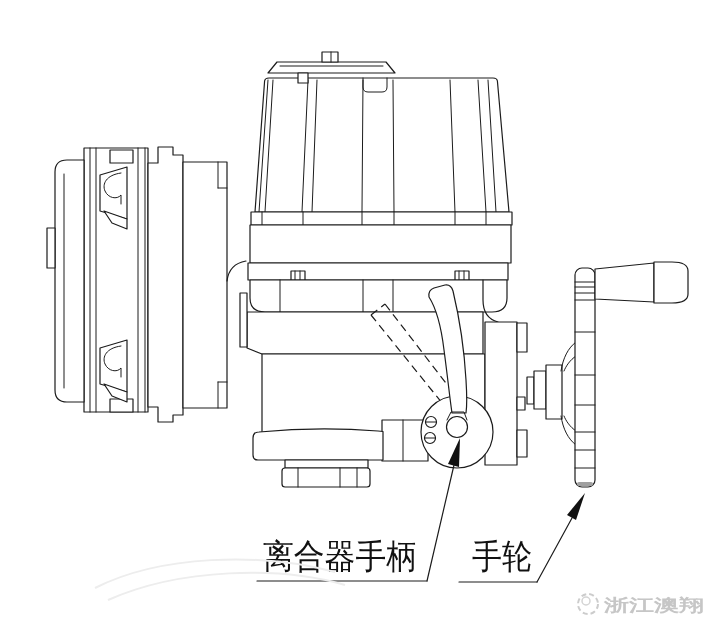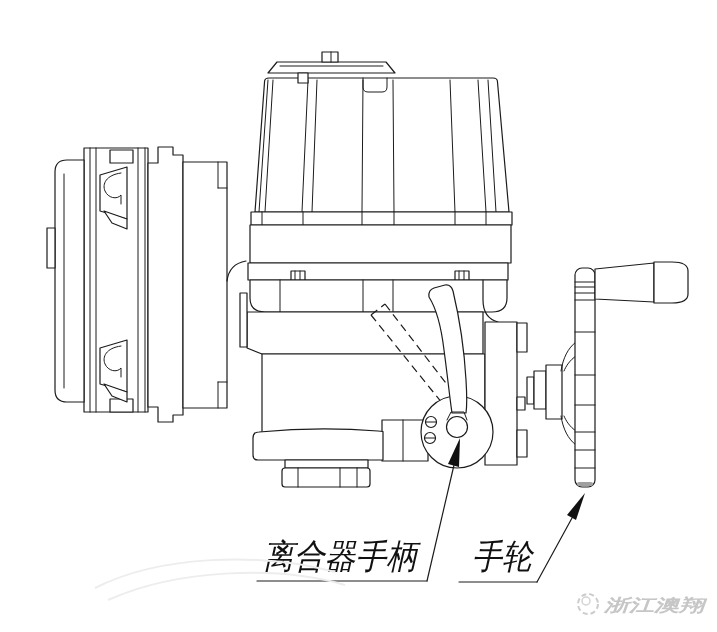--- a/index.html
+++ b/index.html
@@ -1,17 +1,17 @@
 <!DOCTYPE html>
 <html><head>
 <meta charset="utf-8">
 <style>
   html,body{margin:0;padding:0;background:#ffffff;}
   .stage{position:relative;width:717px;height:632px;background:#ffffff;overflow:hidden;
-         font-family:"Liberation Serif","DejaVu Serif",serif;font-style:italic;}
+         font-family:"Liberation Serif","DejaVu Serif",serif;}
   svg{display:block}
   .ln{fill:none;stroke:#1c1c1c;stroke-width:1.2;stroke-linejoin:round;stroke-linecap:round;}
   .lnw{fill:#ffffff;stroke:#1c1c1c;stroke-width:1.2;stroke-linejoin:round;}
   .thin{fill:none;stroke:#1c1c1c;stroke-width:1;stroke-linejoin:round;stroke-linecap:round;}
   .dash{fill:none;stroke:#1c1c1c;stroke-width:1.2;stroke-dasharray:8 5;stroke-linecap:butt;}
   .blk{fill:#111111;stroke:none;}
   .cjk{font-family:"Liberation Serif","DejaVu Serif",serif;fill:#111111;}
   .wm{font-family:"Liberation Sans","DejaVu Sans",sans-serif;font-weight:bold;}
   .faint{fill:none;stroke:#ededed;stroke-width:2;}
 </style>

